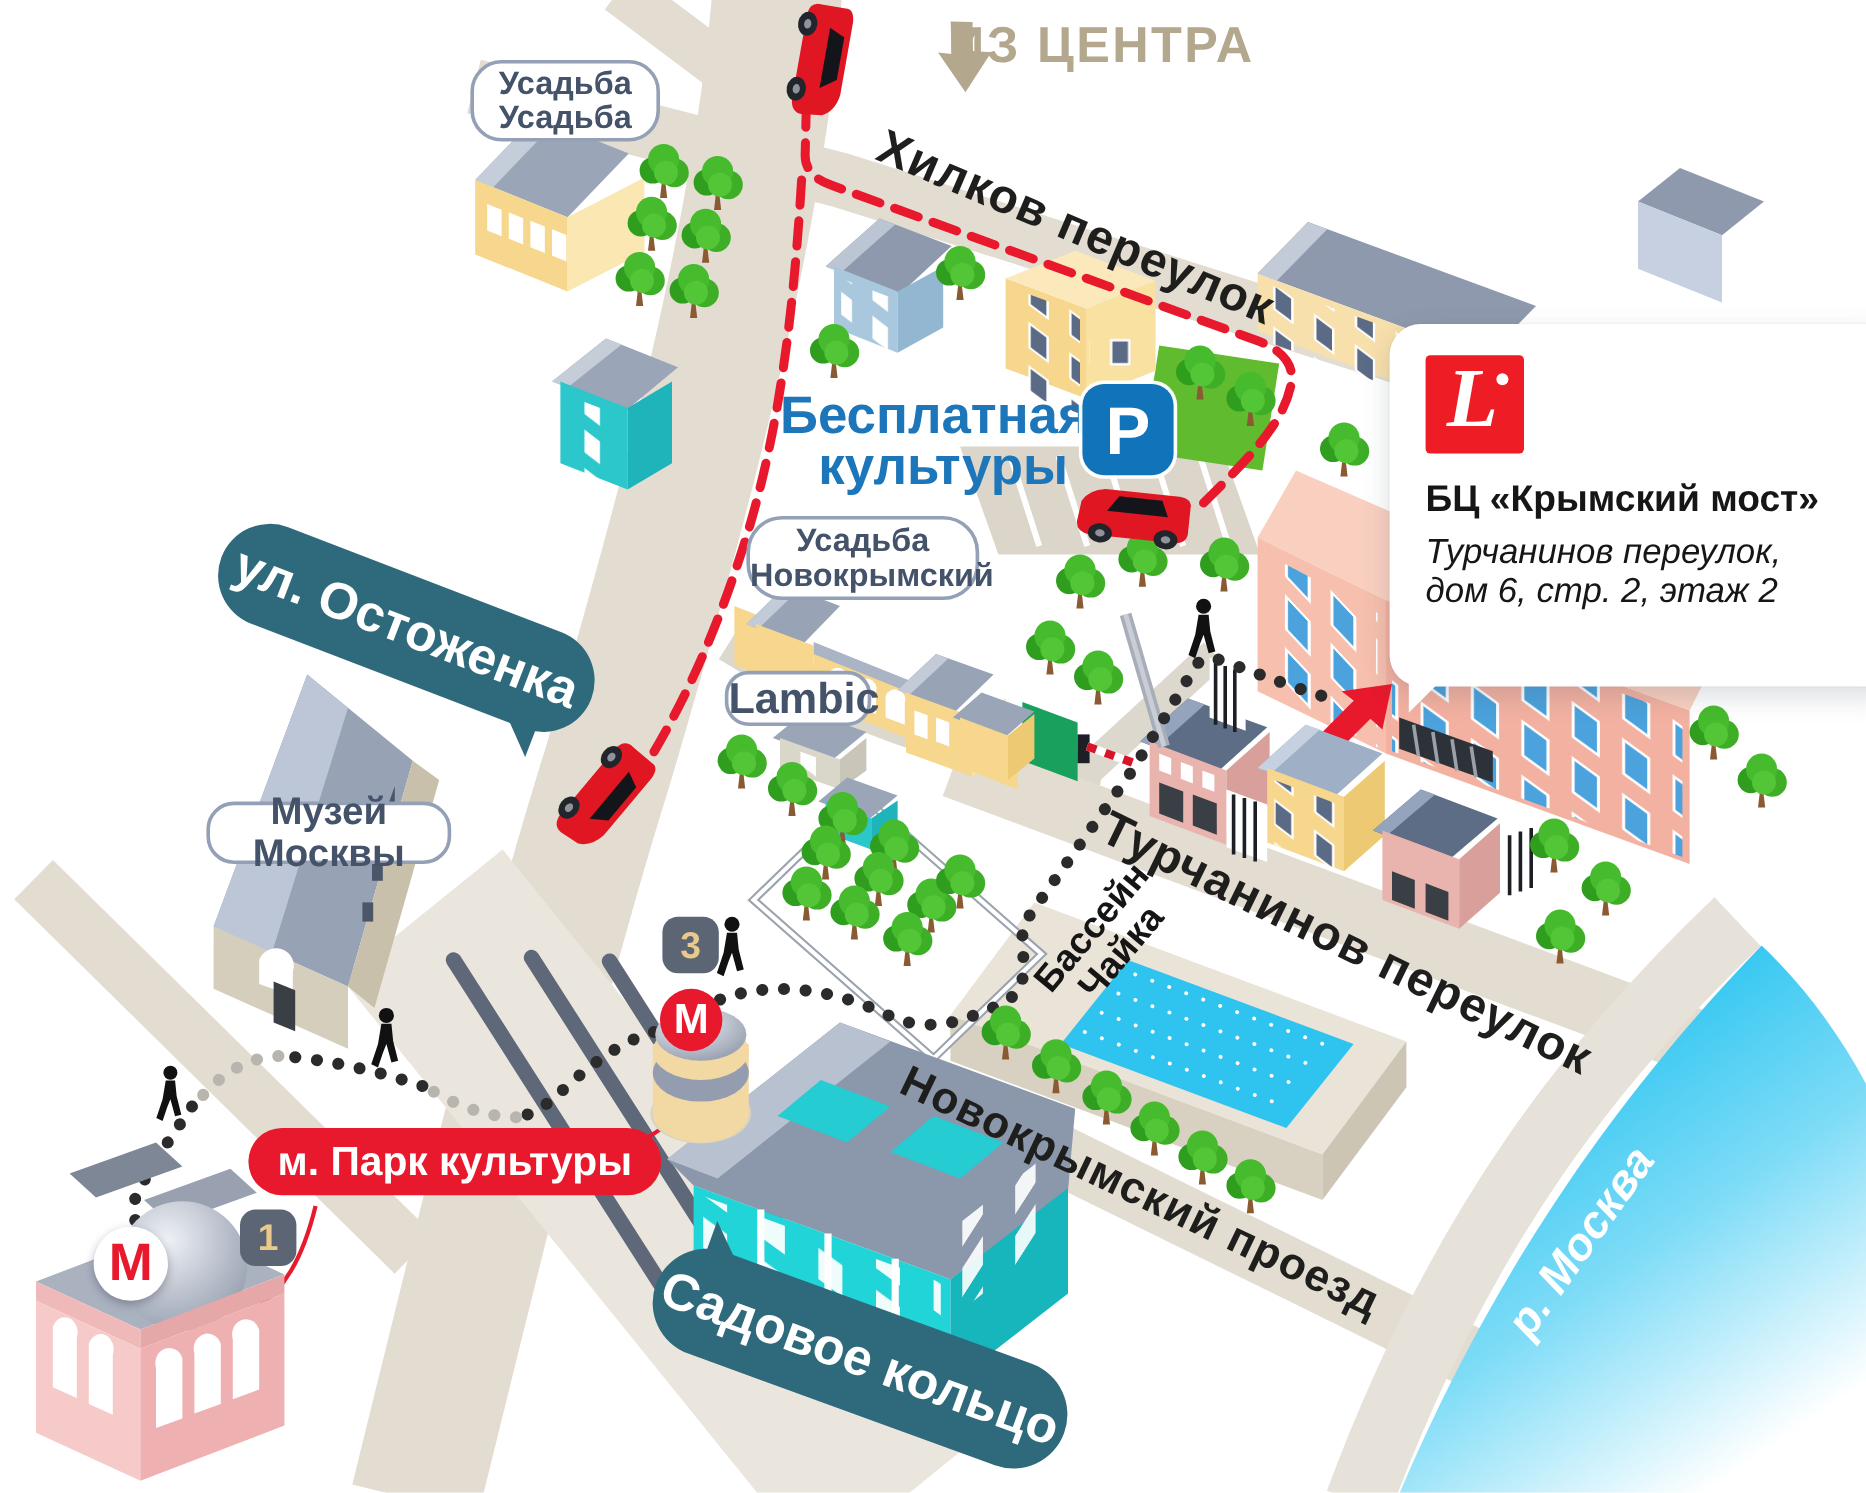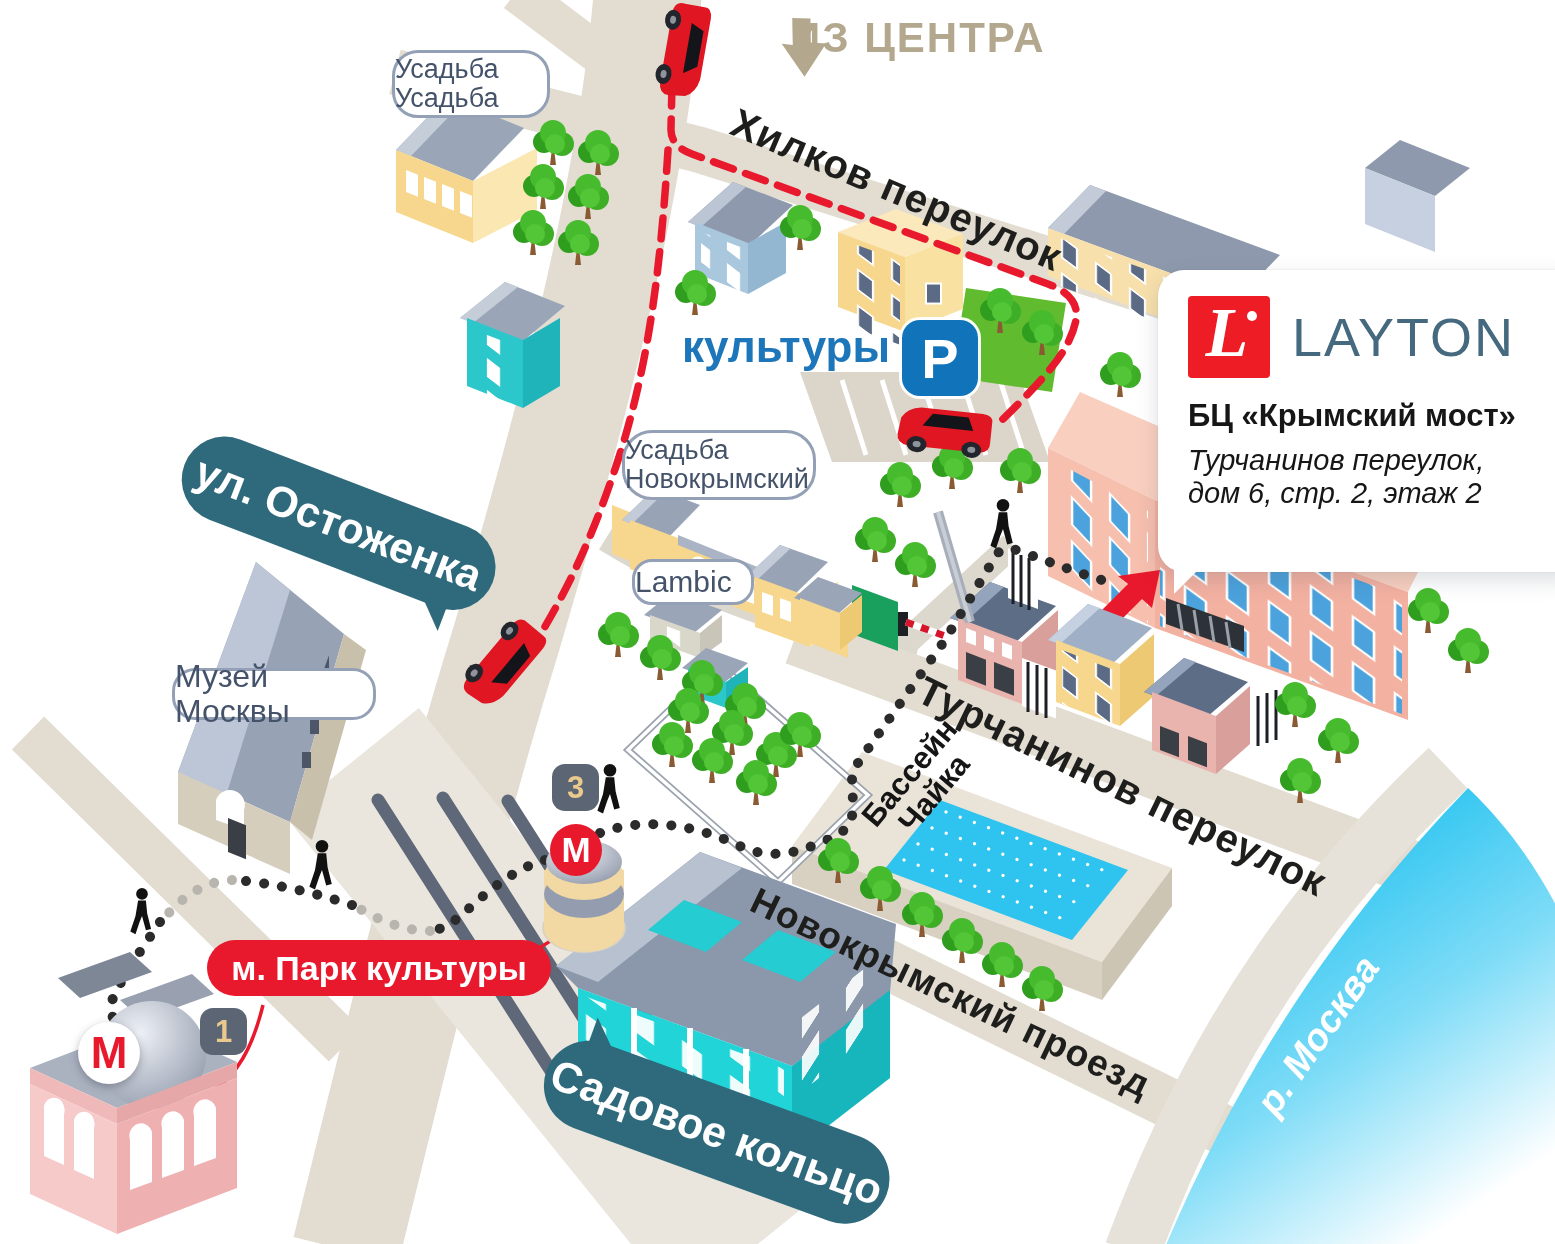--- a/index.html
+++ b/index.html
@@ -4,21 +4,21 @@
 <style>
   html,body{margin:0;padding:0;background:#fff;}
   #stage{position:relative;width:1555px;height:1244px;overflow:hidden;background:#fff;
          font-family:"Liberation Sans",sans-serif;}
   #stage svg{position:absolute;left:0;top:0;}
   
   .street{position:absolute;color:#1e1e1c;font-weight:700;white-space:nowrap;
           transform-origin:left top;letter-spacing:1px;}
   
   .pill{position:absolute;background:#fff;border:3px solid #93a0b5;color:#44536a;
-        font-weight:400;text-align:left;display:flex;flex-direction:column;
+        font-weight:700;text-align:center;display:flex;flex-direction:column;
         justify-content:center;line-height:1.08;}
   
   .banner{position:absolute;background:#2e6a7c;color:#fff;font-weight:700;
           display:flex;align-items:center;justify-content:center;white-space:nowrap;
           transform-origin:left top;}
   .tail-br{position:absolute;right:34px;bottom:-22px;width:0;height:0;
            border-top:28px solid #2e6a7c;border-left:28px solid transparent;}
   .tail-tl{position:absolute;left:30px;top:-22px;width:0;height:0;
            border-bottom:26px solid #2e6a7c;border-right:26px solid transparent;}
   
@@ -497,29 +497,30 @@
   <div class="pill" style="left:392px;top:50px;width:152px;height:62px;border-radius:26px;font-size:27px;">
     <span>Усадьба</span>
     <span>Усадьба</span>
   </div>
 
   <div class="pill" style="left:622px;top:430px;width:188px;height:64px;border-radius:30px;font-size:27px;">
     <span>Усадьба</span>
     <span>Новокрымский</span>
   </div>
 
-  <div class="pill" style="left:632px;top:559px;width:116px;height:40px;border-radius:20px;font-size:30px;">
+  <div class="pill" style="left:604px;top:559px;width:116px;height:40px;border-radius:20px;font-size:36px;">
     <span>Lambic</span>
   </div>
 
   <div class="pill" style="left:172px;top:668px;width:198px;height:46px;border-radius:23px;font-size:32px;">
     <span>Музей Москвы</span>
   </div>
 
   <div class="parking-text" style="left:650px;top:326px;width:240px;font-size:44px;">
+    <div>Бесплатная</div>
     <div>культуры</div>
   </div>
   <div class="psign" style="left:902px;top:320px;width:76px;height:76px;font-size:56px;">
     <span>P</span>
   </div>
 
   <div class="basseyn" style="left:856px;top:812px;transform:rotate(-50deg);font-size:31px;">
     <div>Бассейн</div>
     <div>Чайка</div>
   </div>
@@ -542,21 +543,20 @@
     <span>М</span>
   </div>
 
   <div class="card" style="left:1158px;top:270px;width:372px;height:250px;">
     <span class="tail"></span>
     <div class="logo-row">
       <div class="logo-sq">
         <span class="L">L</span>
         <span class="dot"></span>
       </div>
-      <div class="brand">LAYTON</div>
     </div>
     <div class="card-title">БЦ «Крымский мост»</div>
     <div class="card-addr">
       <div>Турчанинов переулок,</div>
       <div>дом 6, стр. 2, этаж 2</div>
     </div>
   </div>
 
 </div>
 

